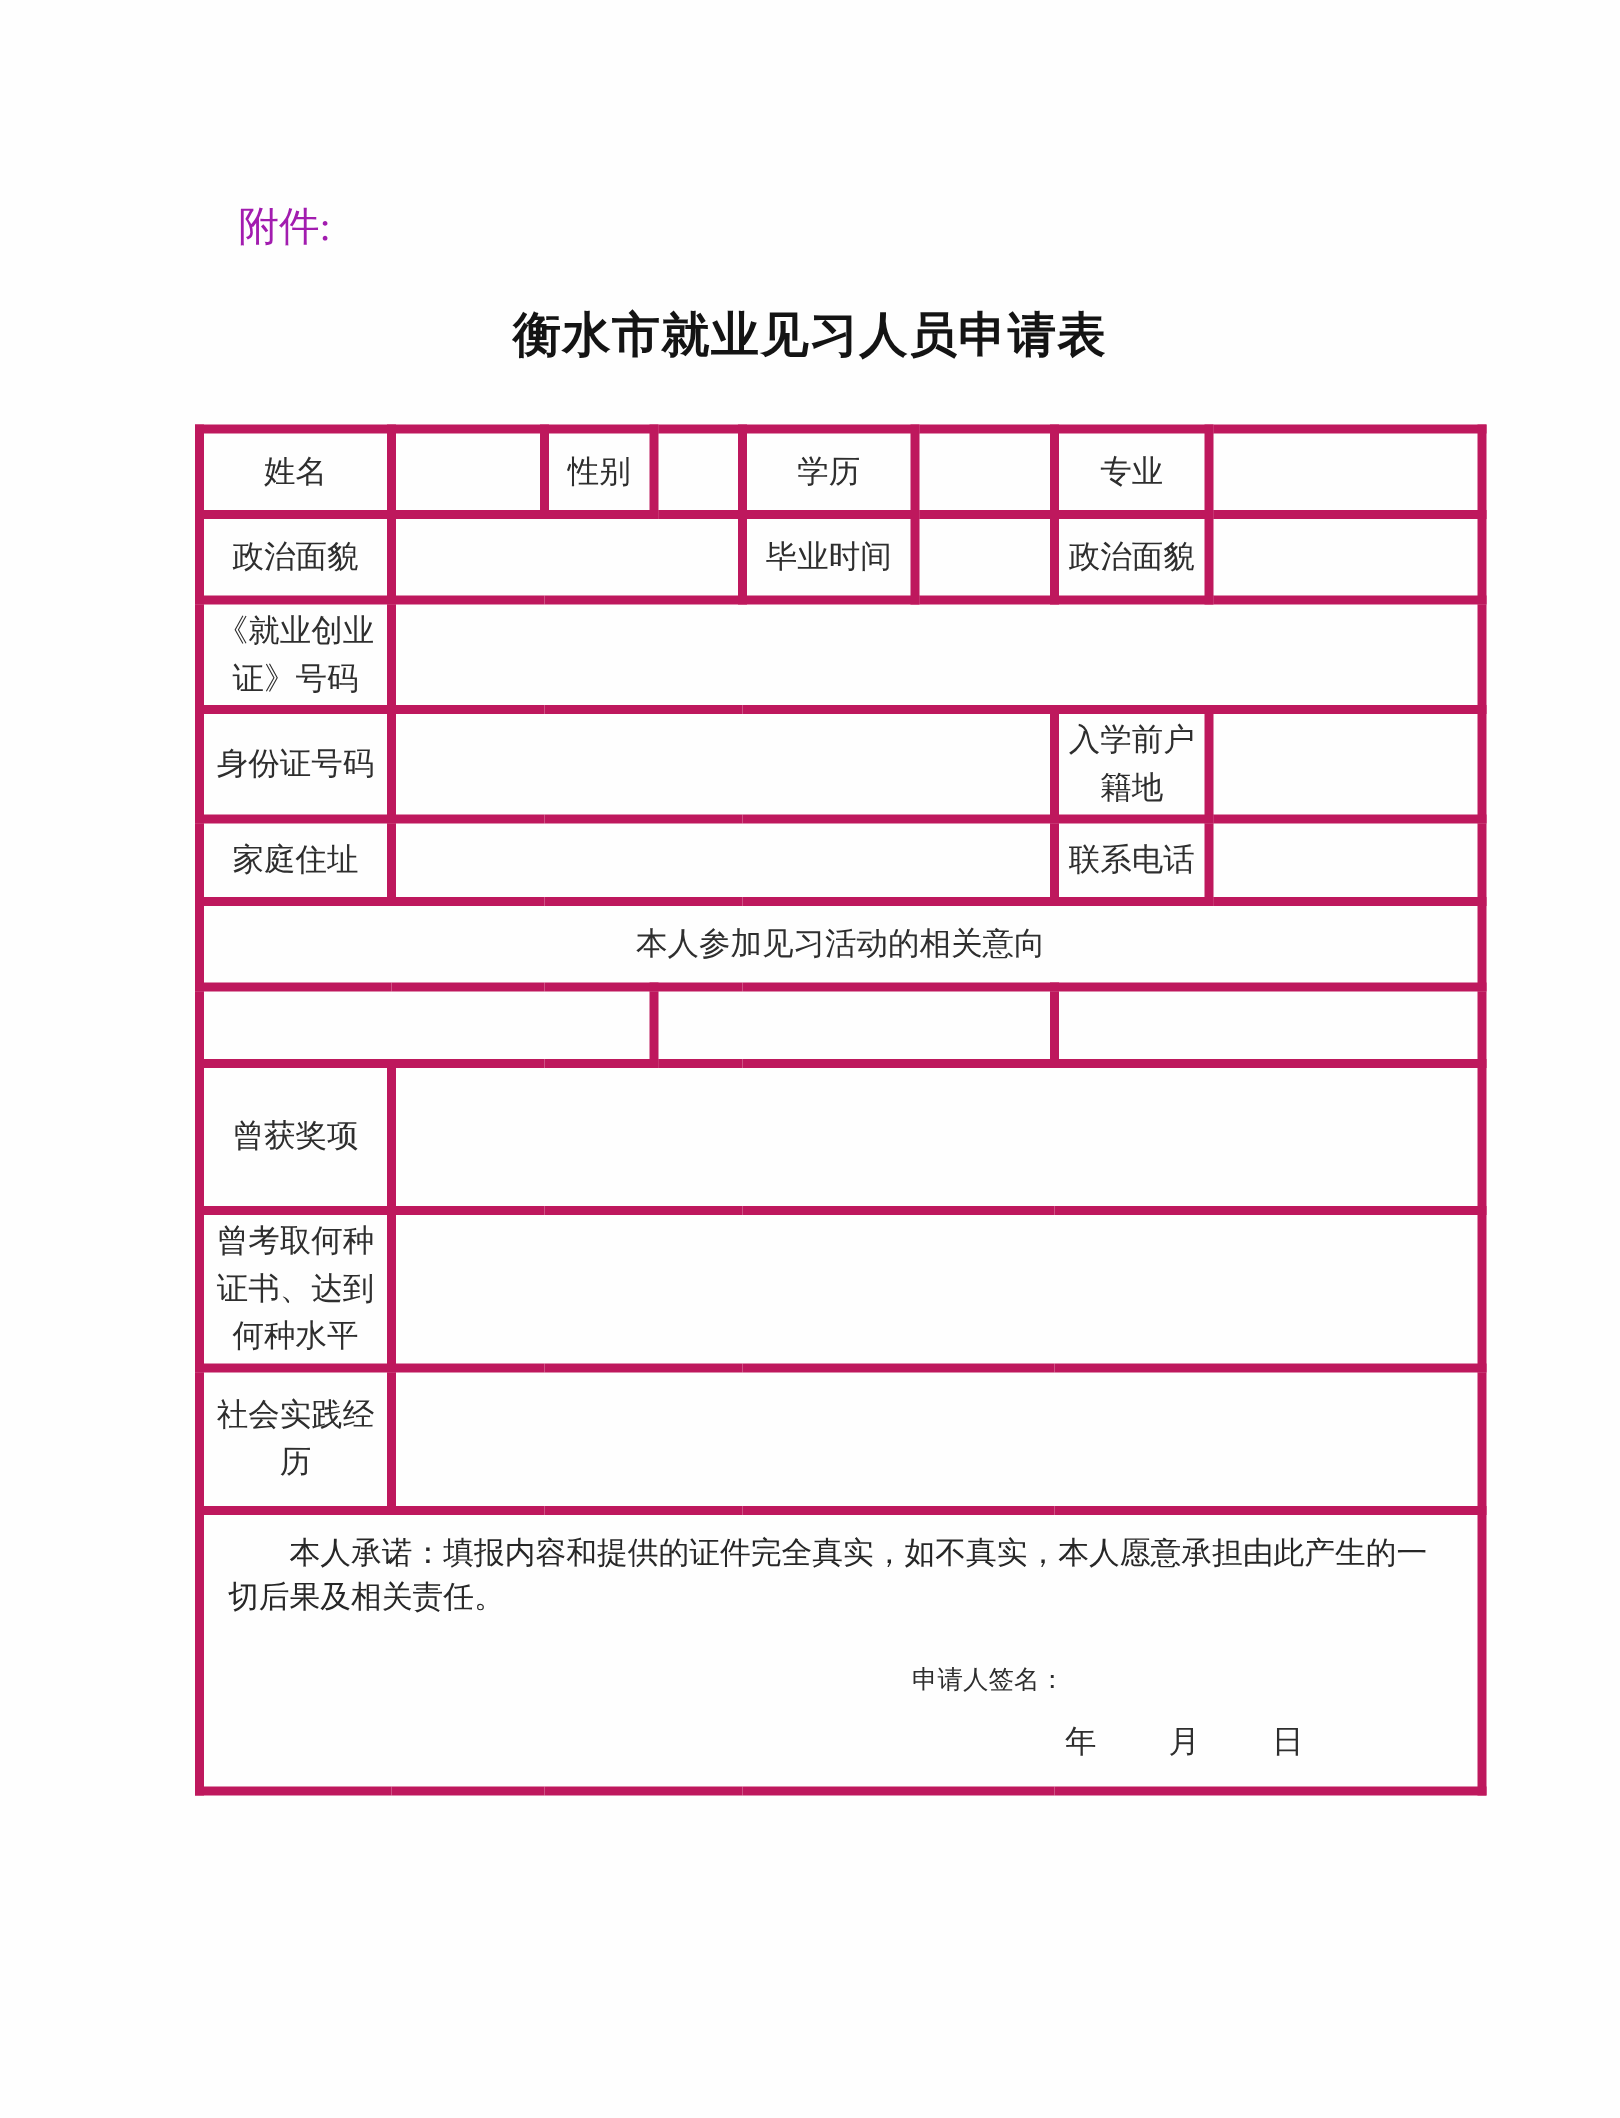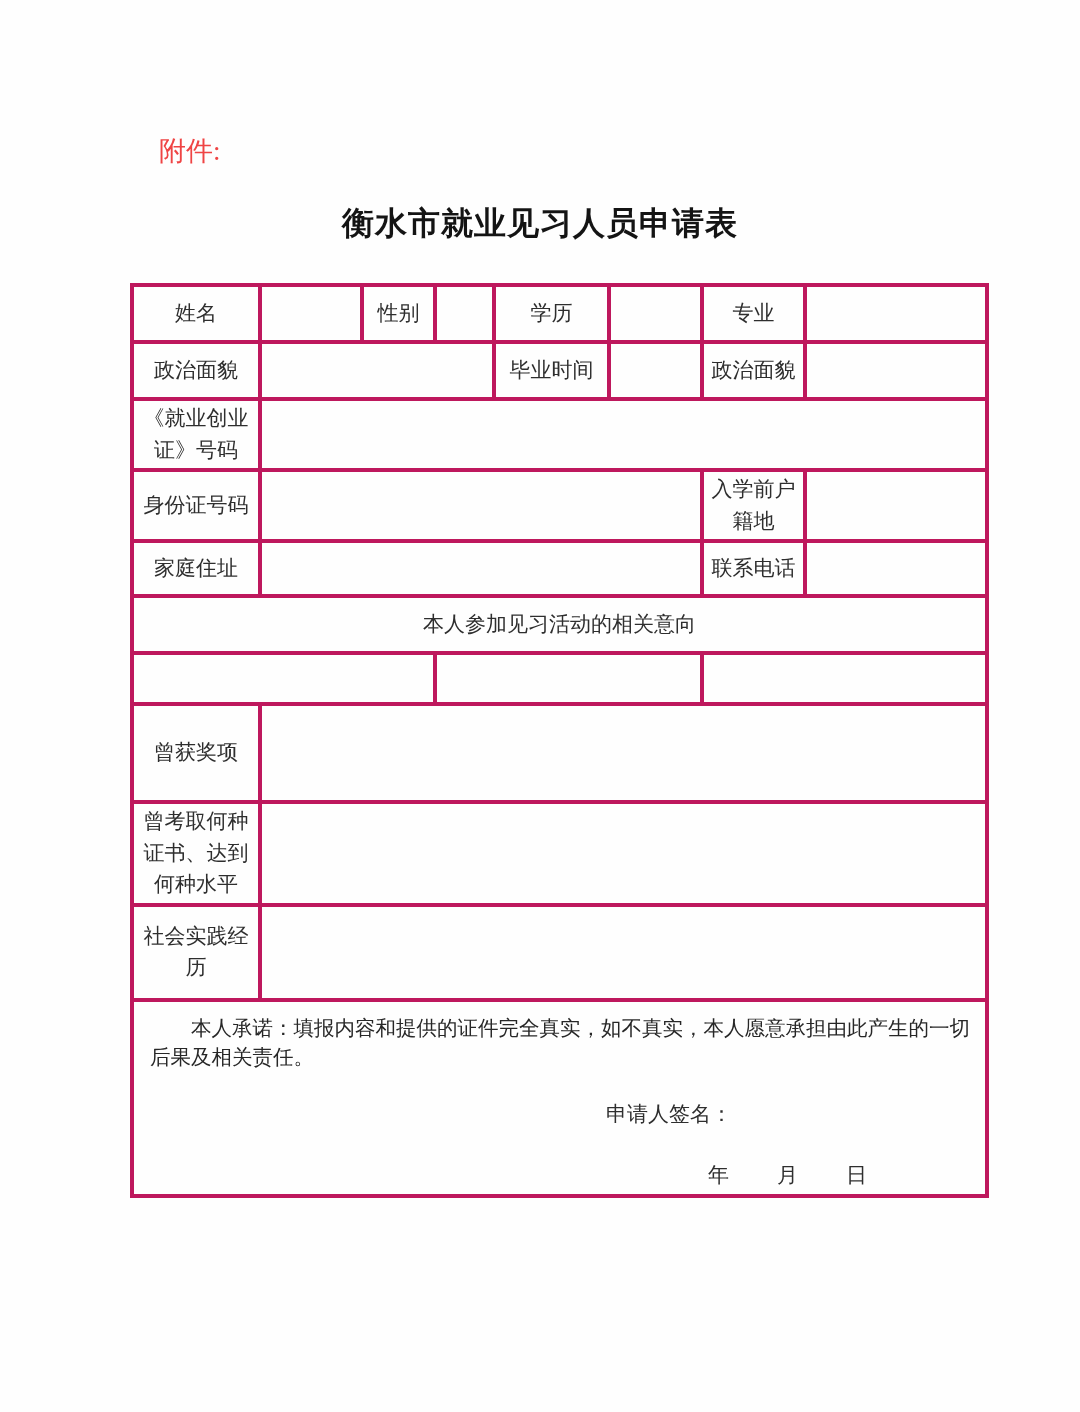--- a/index.html
+++ b/index.html
@@ -7,36 +7,36 @@
   body {
     background:#ffffff;
     font-family:"Liberation Serif","DejaVu Serif",serif;
     color:#2b2b2b;
     position:relative;
   }
   .page { position:absolute; inset:0; background:#fefefe; }
 
   .attachment {
     position:absolute; left:159px; top:133px;
-    font-size:27px; color:#ef4444;
+    font-size:27px; color:#a21caf;
   }
   .title {
     position:absolute; top:202px; left:0; width:100%;
     text-align:center; font-size:32px; font-weight:700;
     letter-spacing:1px; color:#141414;
   }
 
   .form-table {
     position:absolute; left:130px; top:283px; width:855px;
     border-collapse:collapse; table-layout:fixed;
     font-size:21px; color:#2e2e2e;
     border:2px solid #3f3f3f;
   }
   .form-table td {
-    border:4px solid #be185d;
+    border:6px solid #be185d;
     text-align:center; vertical-align:middle;
     padding:2px; line-height:1.5; overflow:hidden;
   }
   tr.r1  { height:57px; }
   tr.r2  { height:57px; }
   tr.r3  { height:55px; }
   tr.r4  { height:61px; }
   tr.r5  { height:55px;padding-left:32px; }
   tr.r6  { height:57px; }
   tr.r7  { height:65px; }
@@ -47,22 +47,22 @@
   tr.r12 { height:95px; }
   tr.r13 { height:187px; }
 
   td.opts .opt { display:inline-block; width:49%; text-align:center; }
 
   td.decl-cell { text-align:left; vertical-align:top; }
   .decl-text {
     text-indent:2em; padding:10px 12px 0 14px;
     line-height:1.45; font-size:20.5px; color:#272727;
   }
-  .sig-line  { margin-top:26px; padding-left:470px; font-size:21px; }
-  .date-line { margin-top:30px; padding-left:572px; font-size:21px; letter-spacing:2px; }
+  .sig-line  { margin-top:26px; padding-left:470px; font-size:17px; }
+  .date-line { margin-top:14px; padding-left:572px; font-size:21px; letter-spacing:2px; }
 
   .footer {
     position:absolute; top:1344px; right:14px;
     display:flex; align-items:center; gap:9px;
     color:#b5b5b5; font-size:31px;
     font-family:"Liberation Sans","DejaVu Sans",sans-serif;
   }
   .wicon { display:inline-block; width:52px; height:46px; }
 </style>
 </head>

